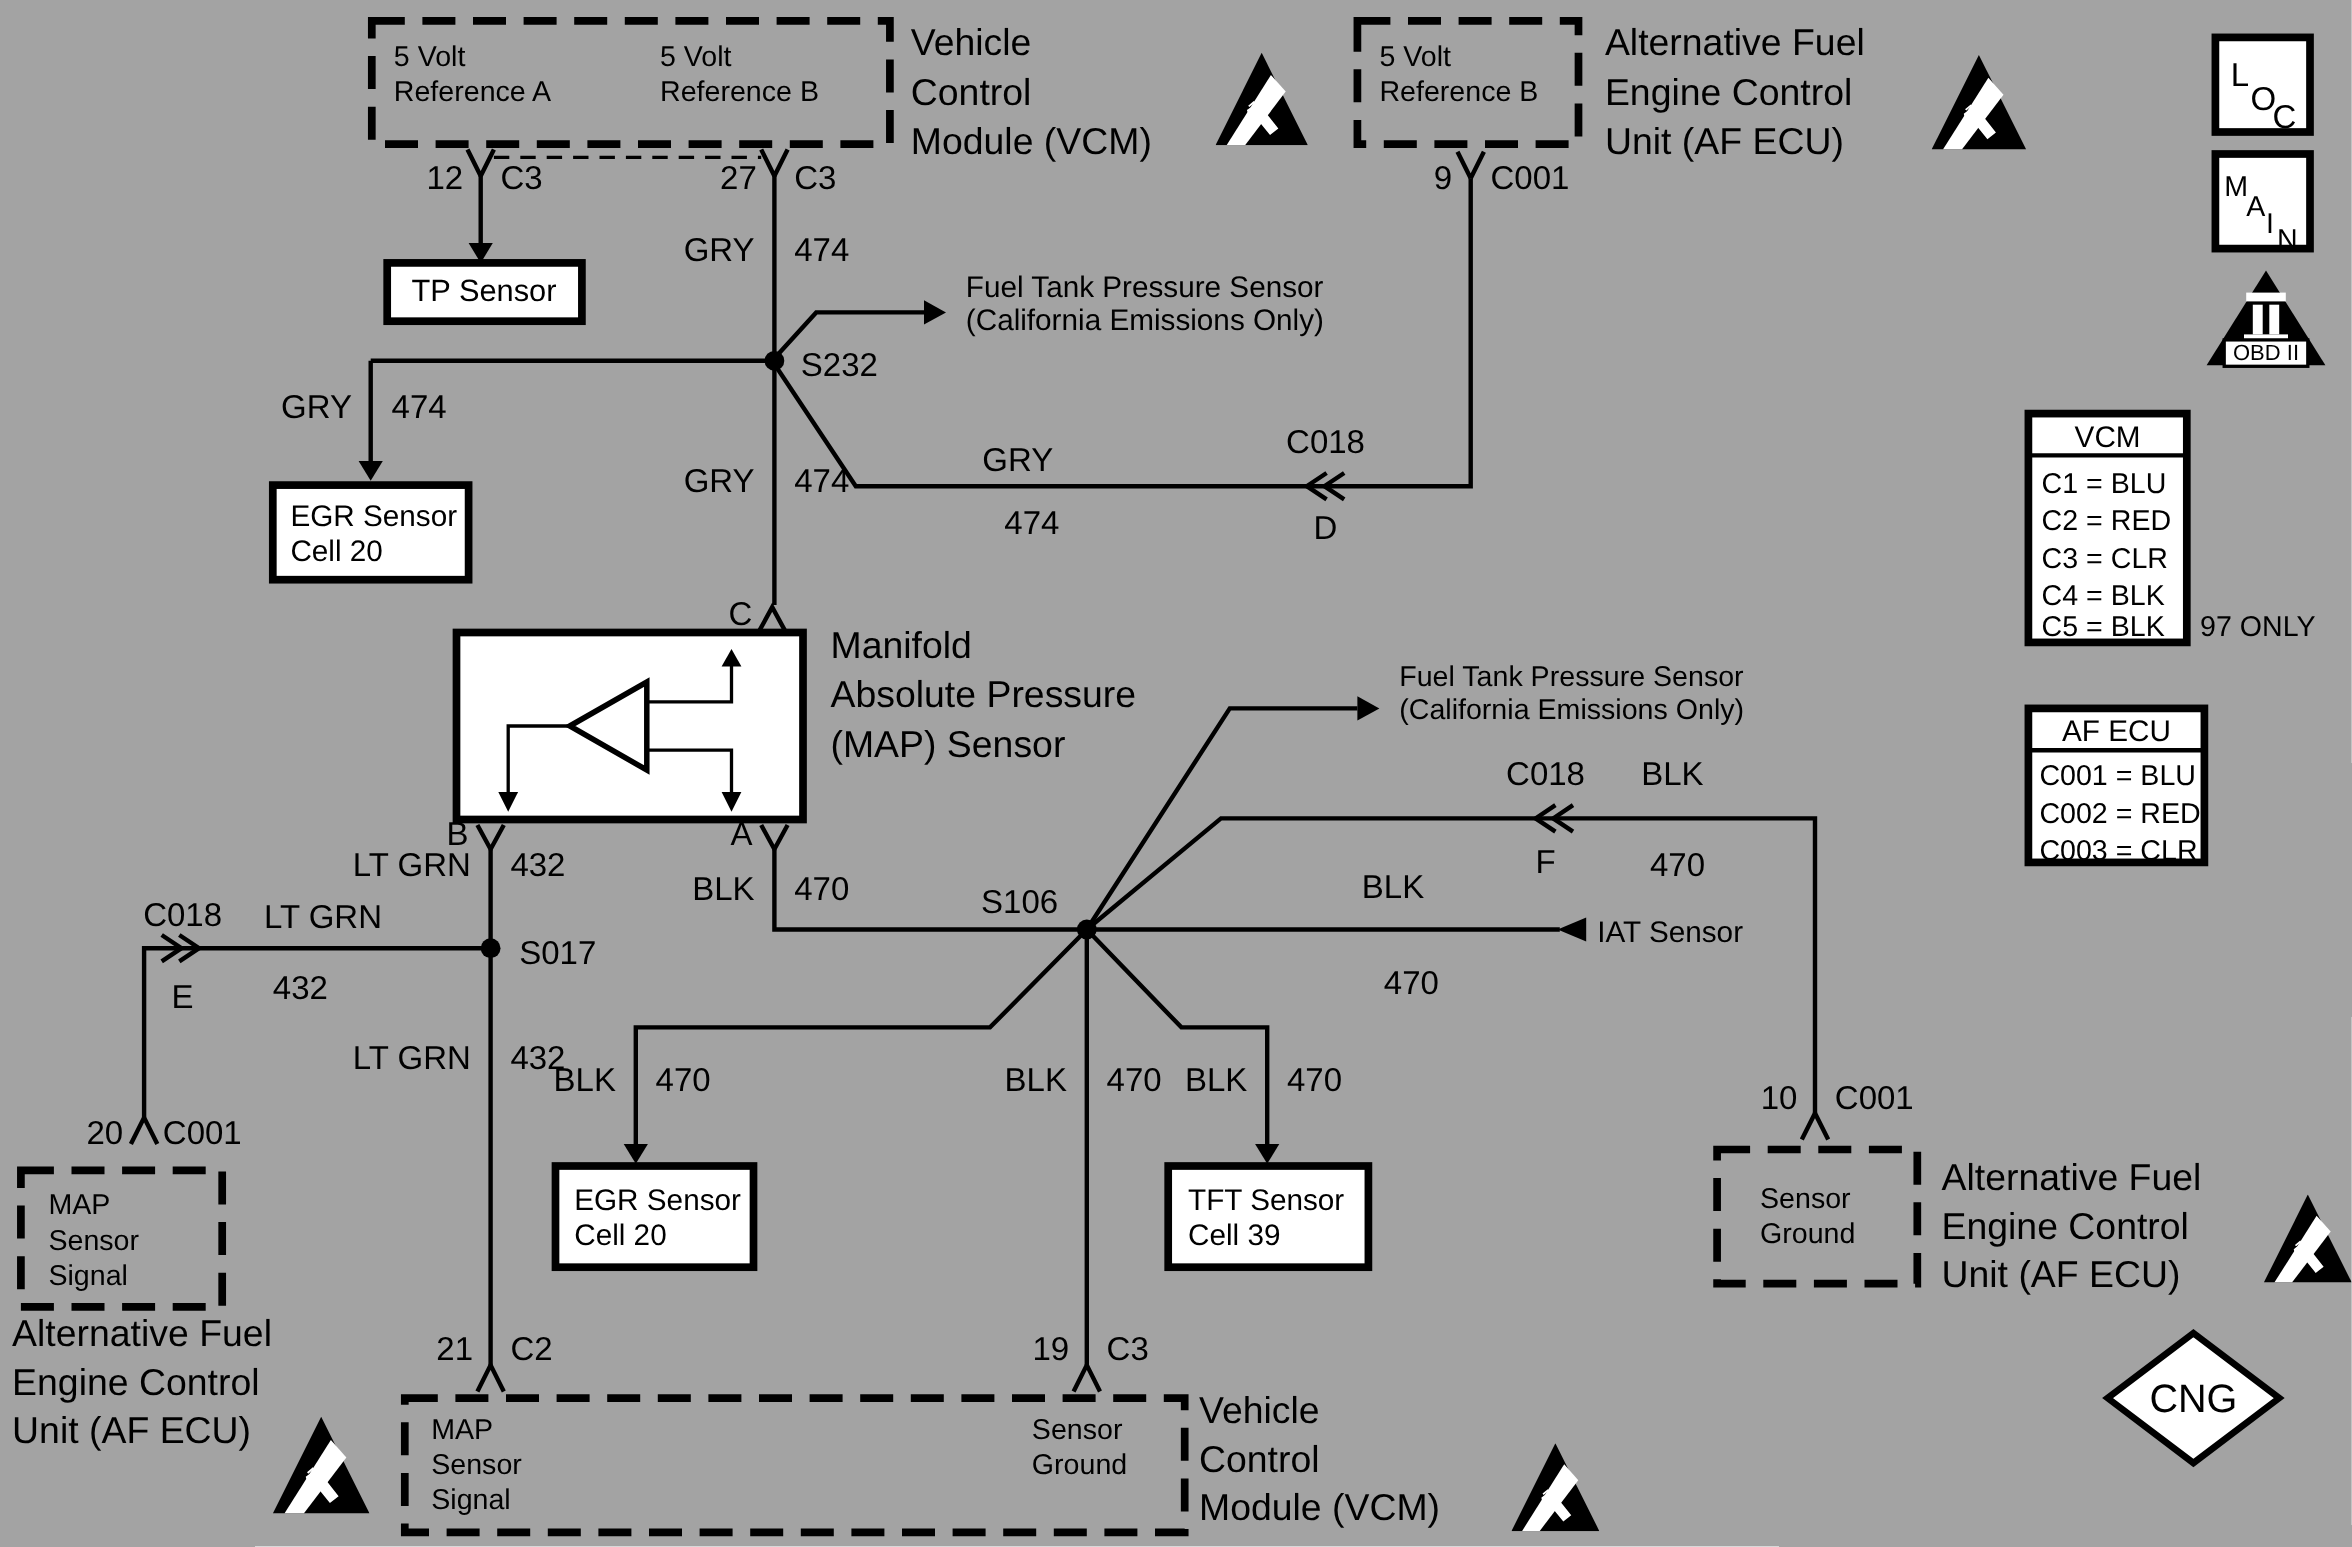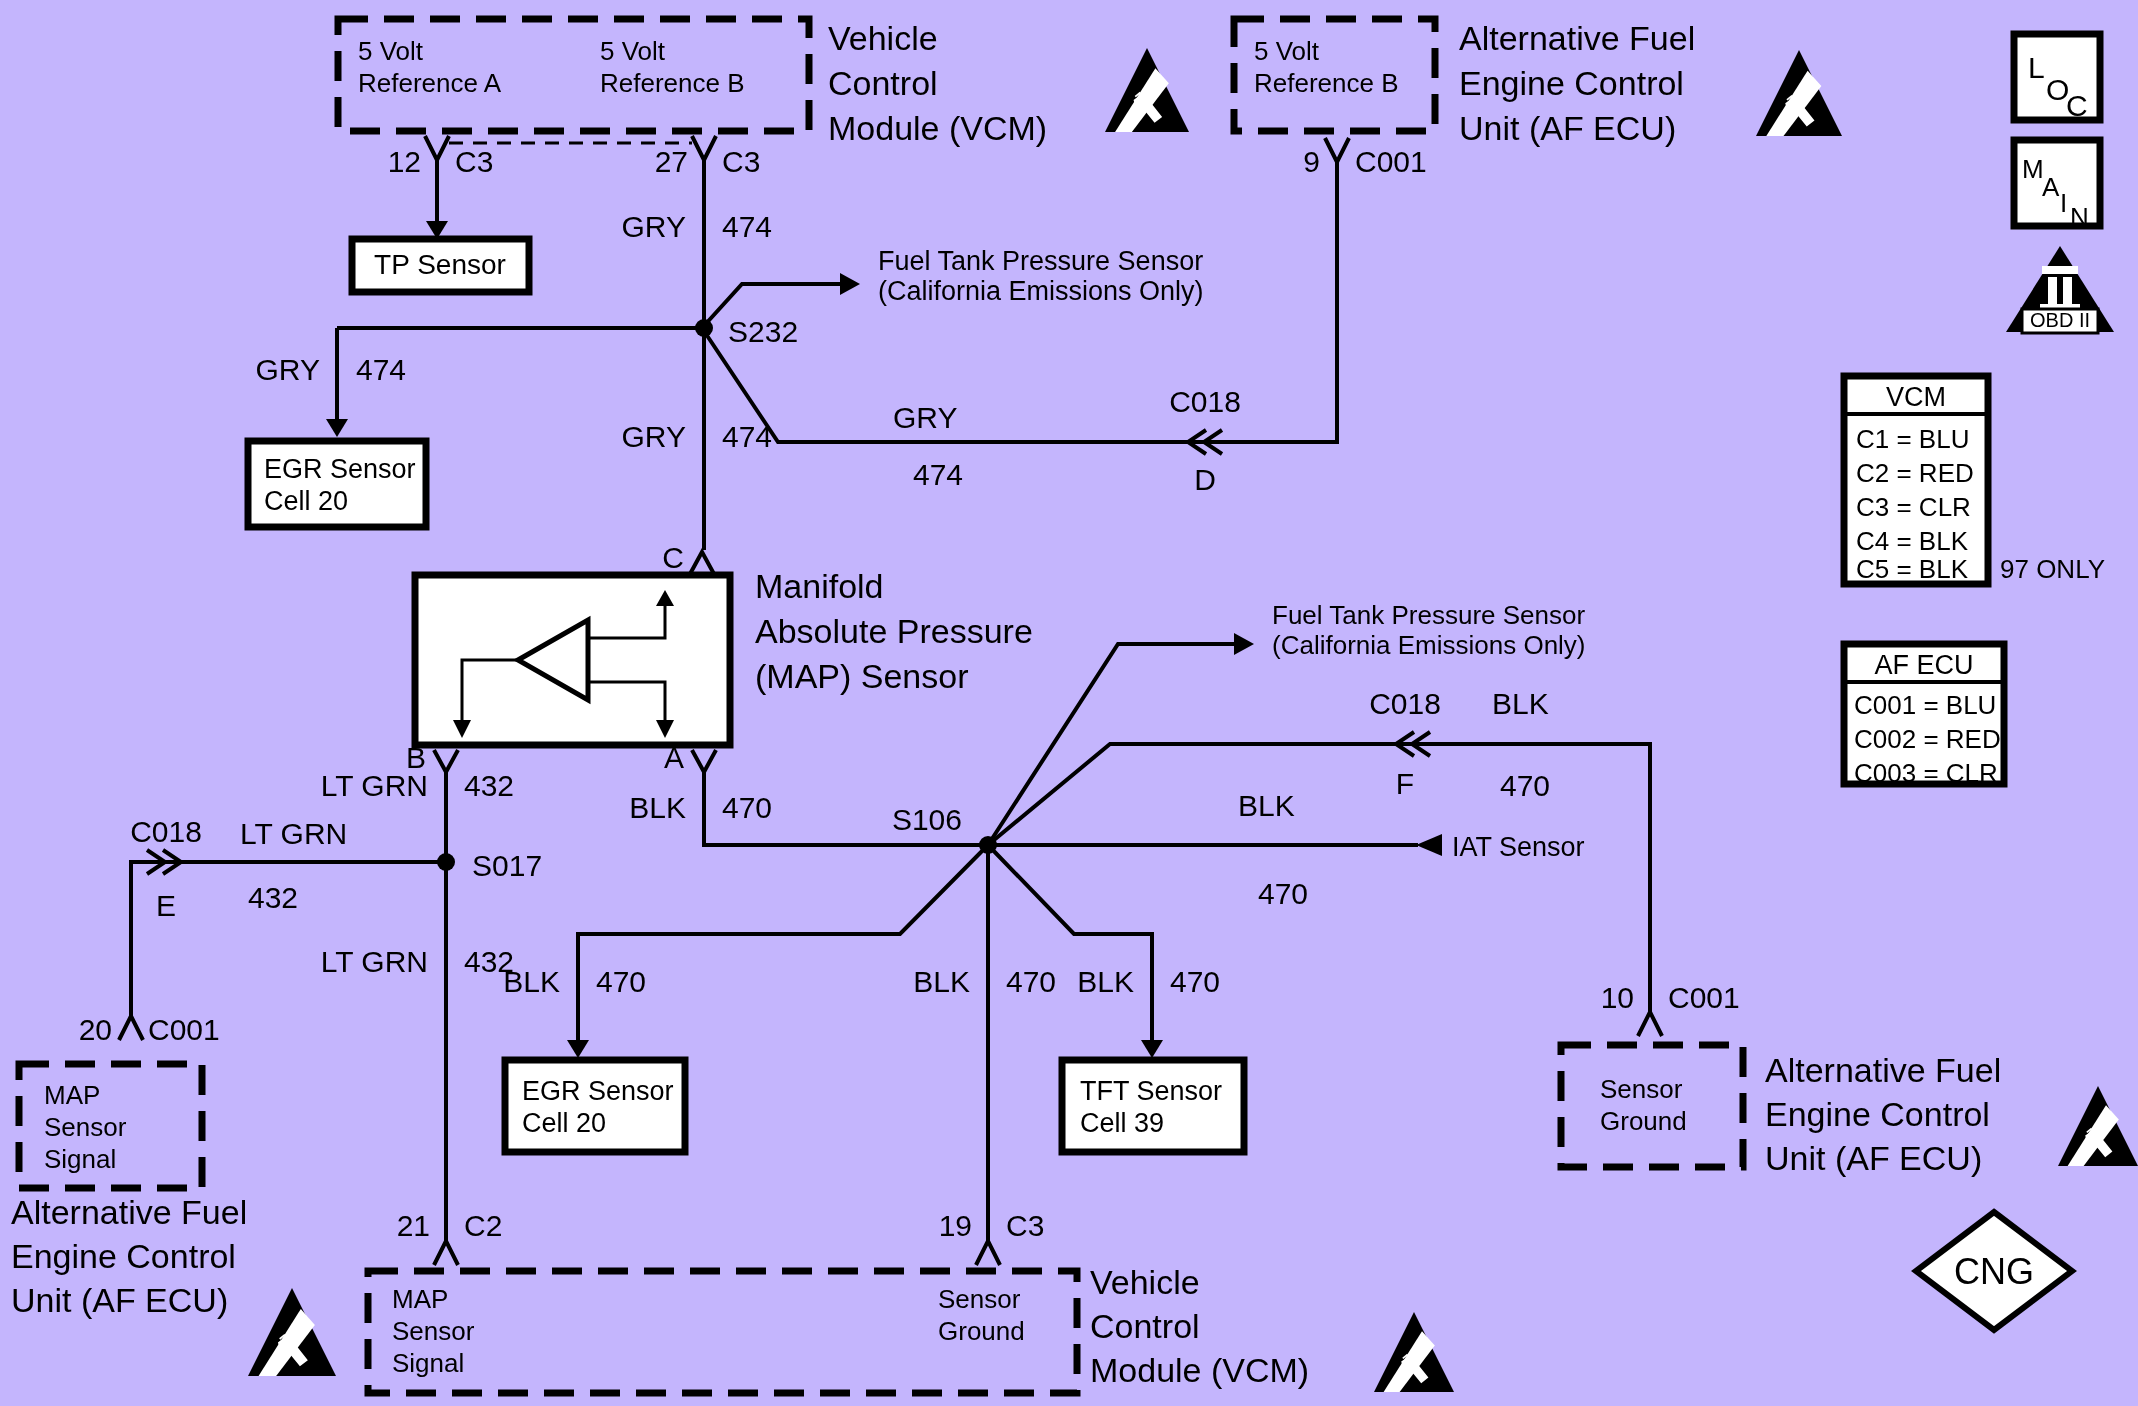--- a/index.html
+++ b/index.html
@@ -1,16 +1,16 @@
 <!DOCTYPE html>
 <html><head>
 <meta charset="utf-8">
 <style>
   html,body{margin:0;padding:0;background:#fff;}
-  #stage{position:relative;width:2138px;height:1406px;background:#c4b5fd;overflow:hidden;}
+  #stage{position:relative;width:2138px;height:1406px;background:#a3a3a3;overflow:hidden;}
   svg{position:absolute;left:0;top:0;font-family:"Liberation Sans",sans-serif;}
   .wire{stroke:#000;stroke-width:4;fill:none;}
   .thin{stroke:#000;stroke-width:3;fill:none;}
   .boxS{stroke:#000;stroke-width:7;fill:#fff;}
   .boxD{stroke:#000;stroke-width:7;fill:none;stroke-dasharray:30 16;}
   .fork{stroke:#000;stroke-width:4;fill:none;}
   .conn{stroke:#000;stroke-width:4;fill:none;}
   .ah{fill:#000;stroke:none;}
   text{fill:#000;}
   .t20{font-size:20px;}

